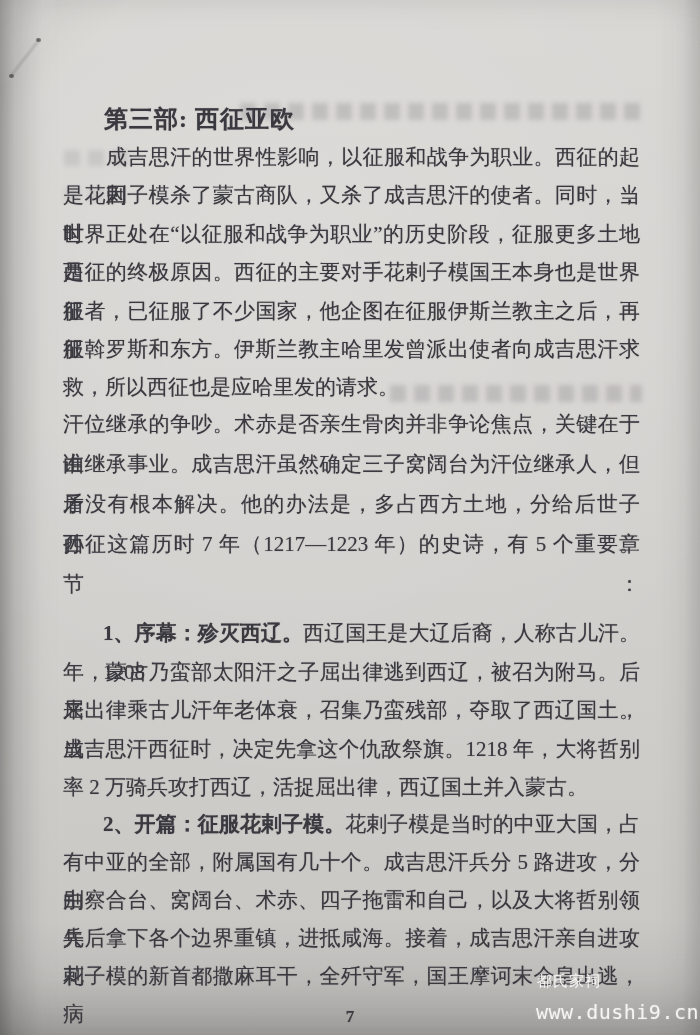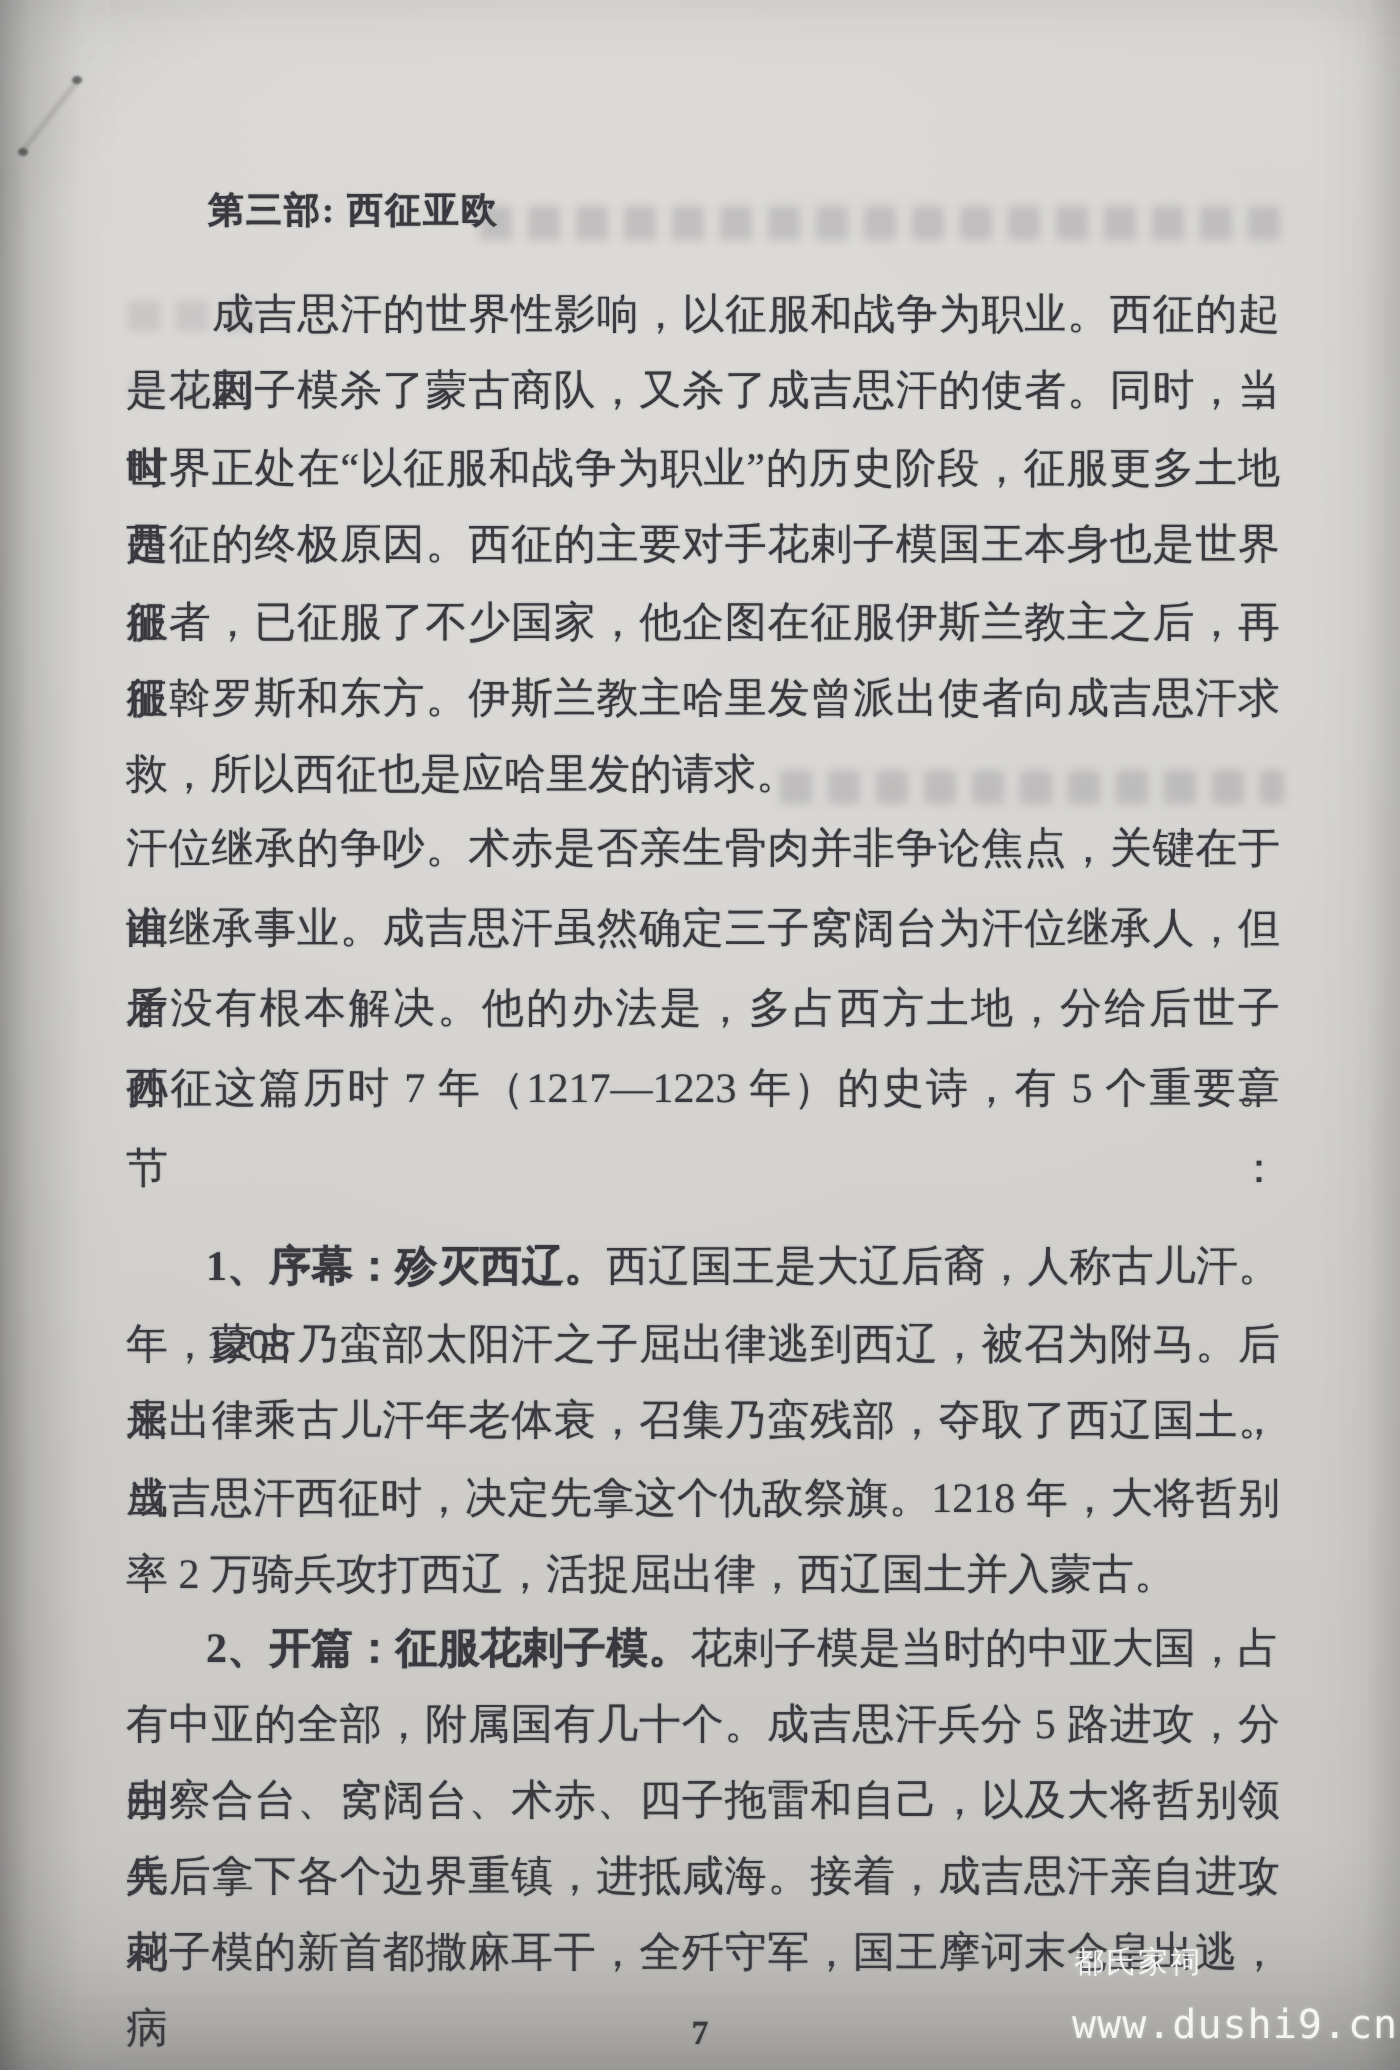--- a/index.html
+++ b/index.html
@@ -27,21 +27,21 @@
     background:rgba(45,45,48,0.6);filter:blur(0.5px);}
   .s1{left:36px;top:38px;} .s2{left:9px;top:74px;}
 
   .bleed{position:absolute;filter:blur(2.5px);opacity:0.5;
     background:repeating-linear-gradient(90deg, rgba(122,120,126,0.55) 0px 16px, rgba(122,120,126,0) 16px 24px);}
   .b1{left:240px;top:103px;width:406px;height:17px;}
   .b2{left:390px;top:385px;width:252px;height:17px;}
   .b3{left:64px;top:150px;width:66px;height:16px;opacity:0.32;}
   .b4{left:64px;top:188px;width:42px;height:14px;opacity:0.24;}
 
-  .title{position:absolute;left:104px;top:93px;font-size:18px;font-weight:600;
+  .title{position:absolute;left:104px;top:103px;font-size:24px;font-weight:600;
     letter-spacing:1px;color:#3a393f;text-shadow:0 0 1px rgba(58,57,63,0.55);}
 
   .para{position:absolute;left:63px;width:577px;font-size:21px;color:#3a393f;
     text-shadow:0 0 1px rgba(58,57,63,0.5);}
   .ln{display:block;text-align:justify;text-align-last:justify;}
   .ind{padding-left:43px;}
   .ind2{padding-left:40px;}
   .end{text-align:right;text-align-last:left;}
   .p1{top:138px;} .p1 .ln{height:38.4px;line-height:38.4px;}
   .p2{top:404px;} .p2 .ln{height:40px;line-height:40px;}

